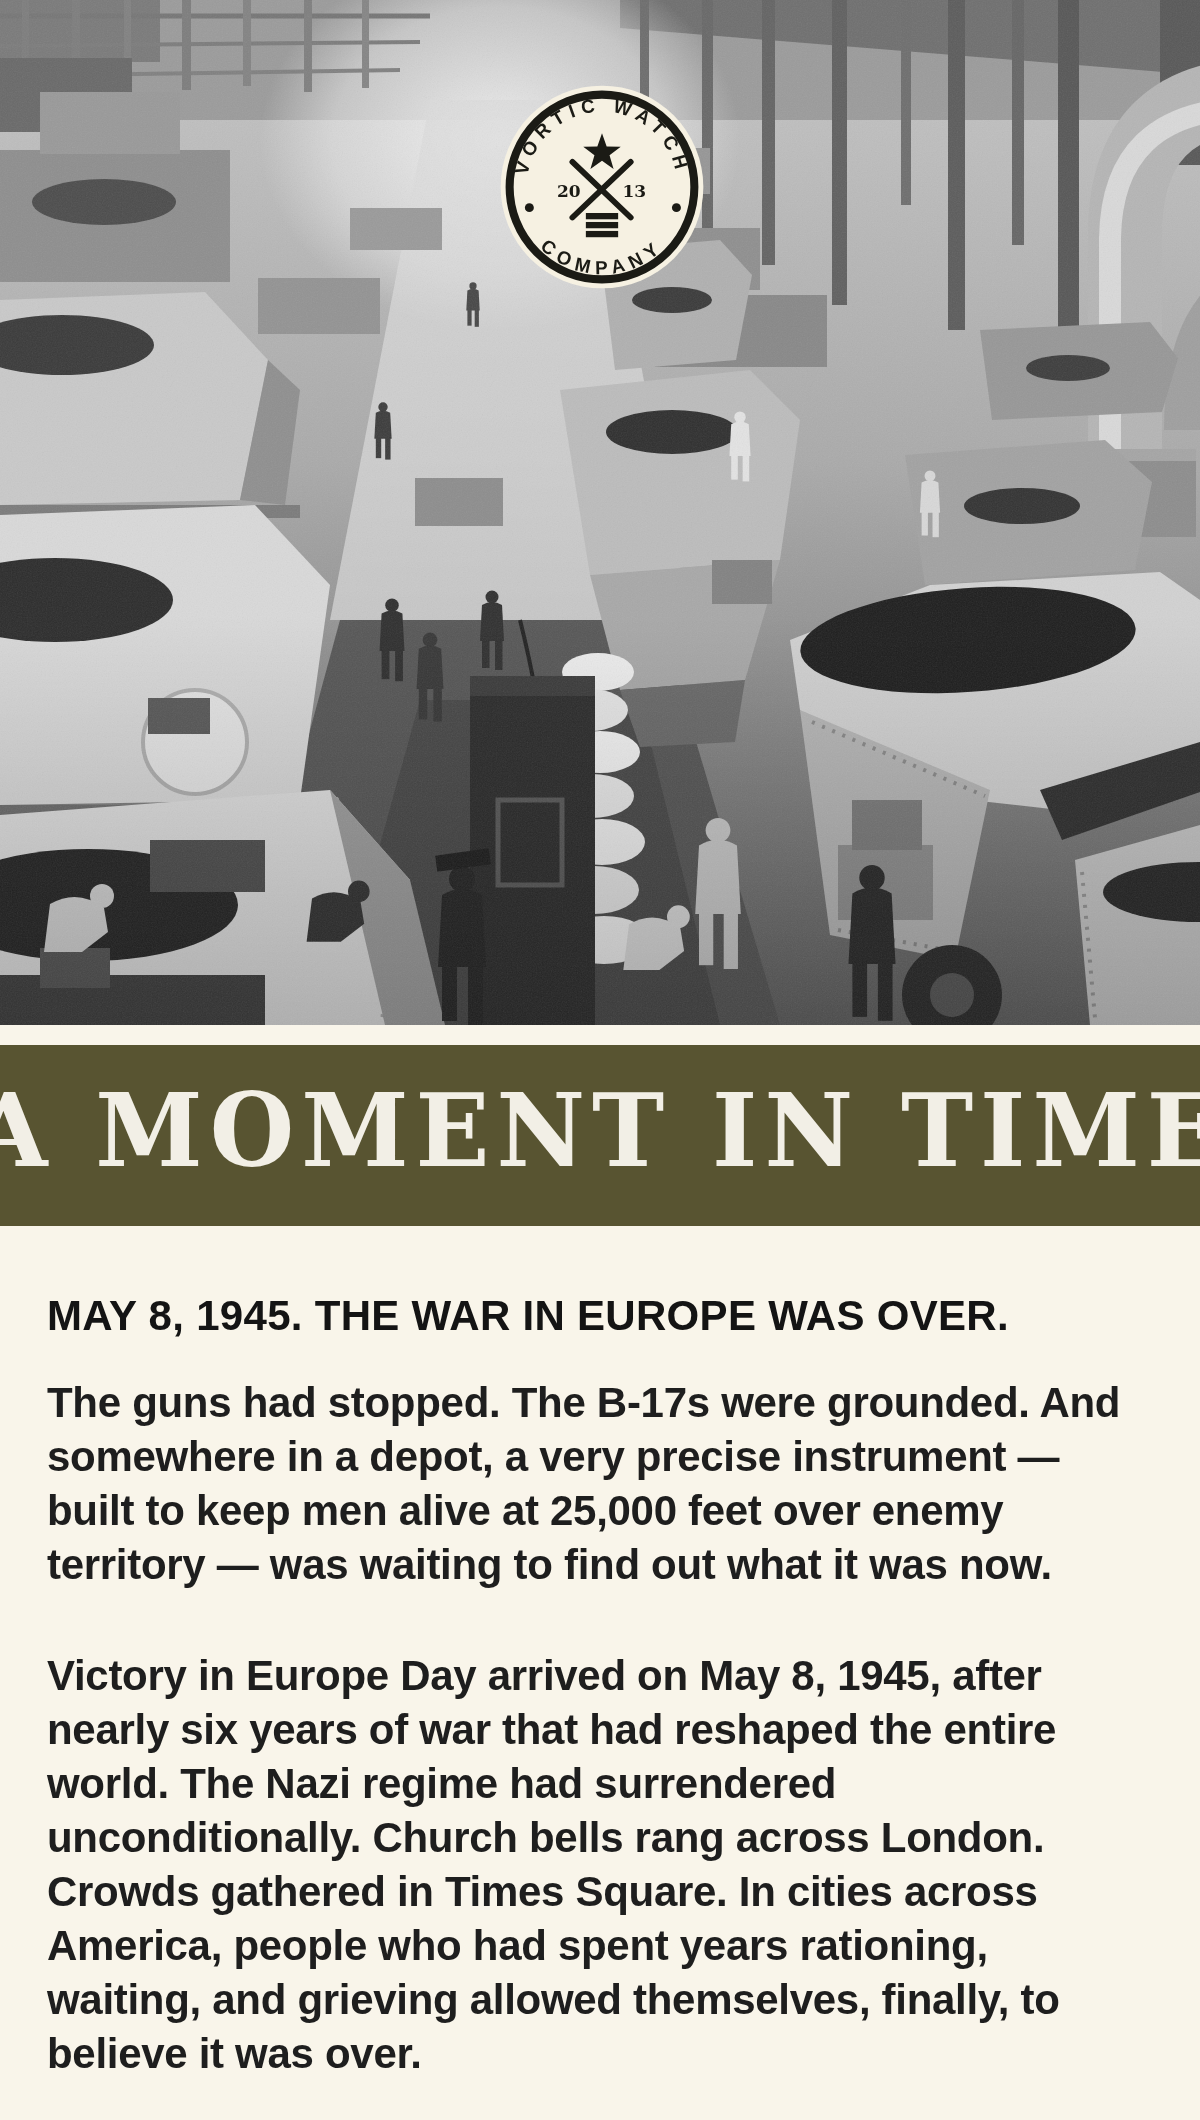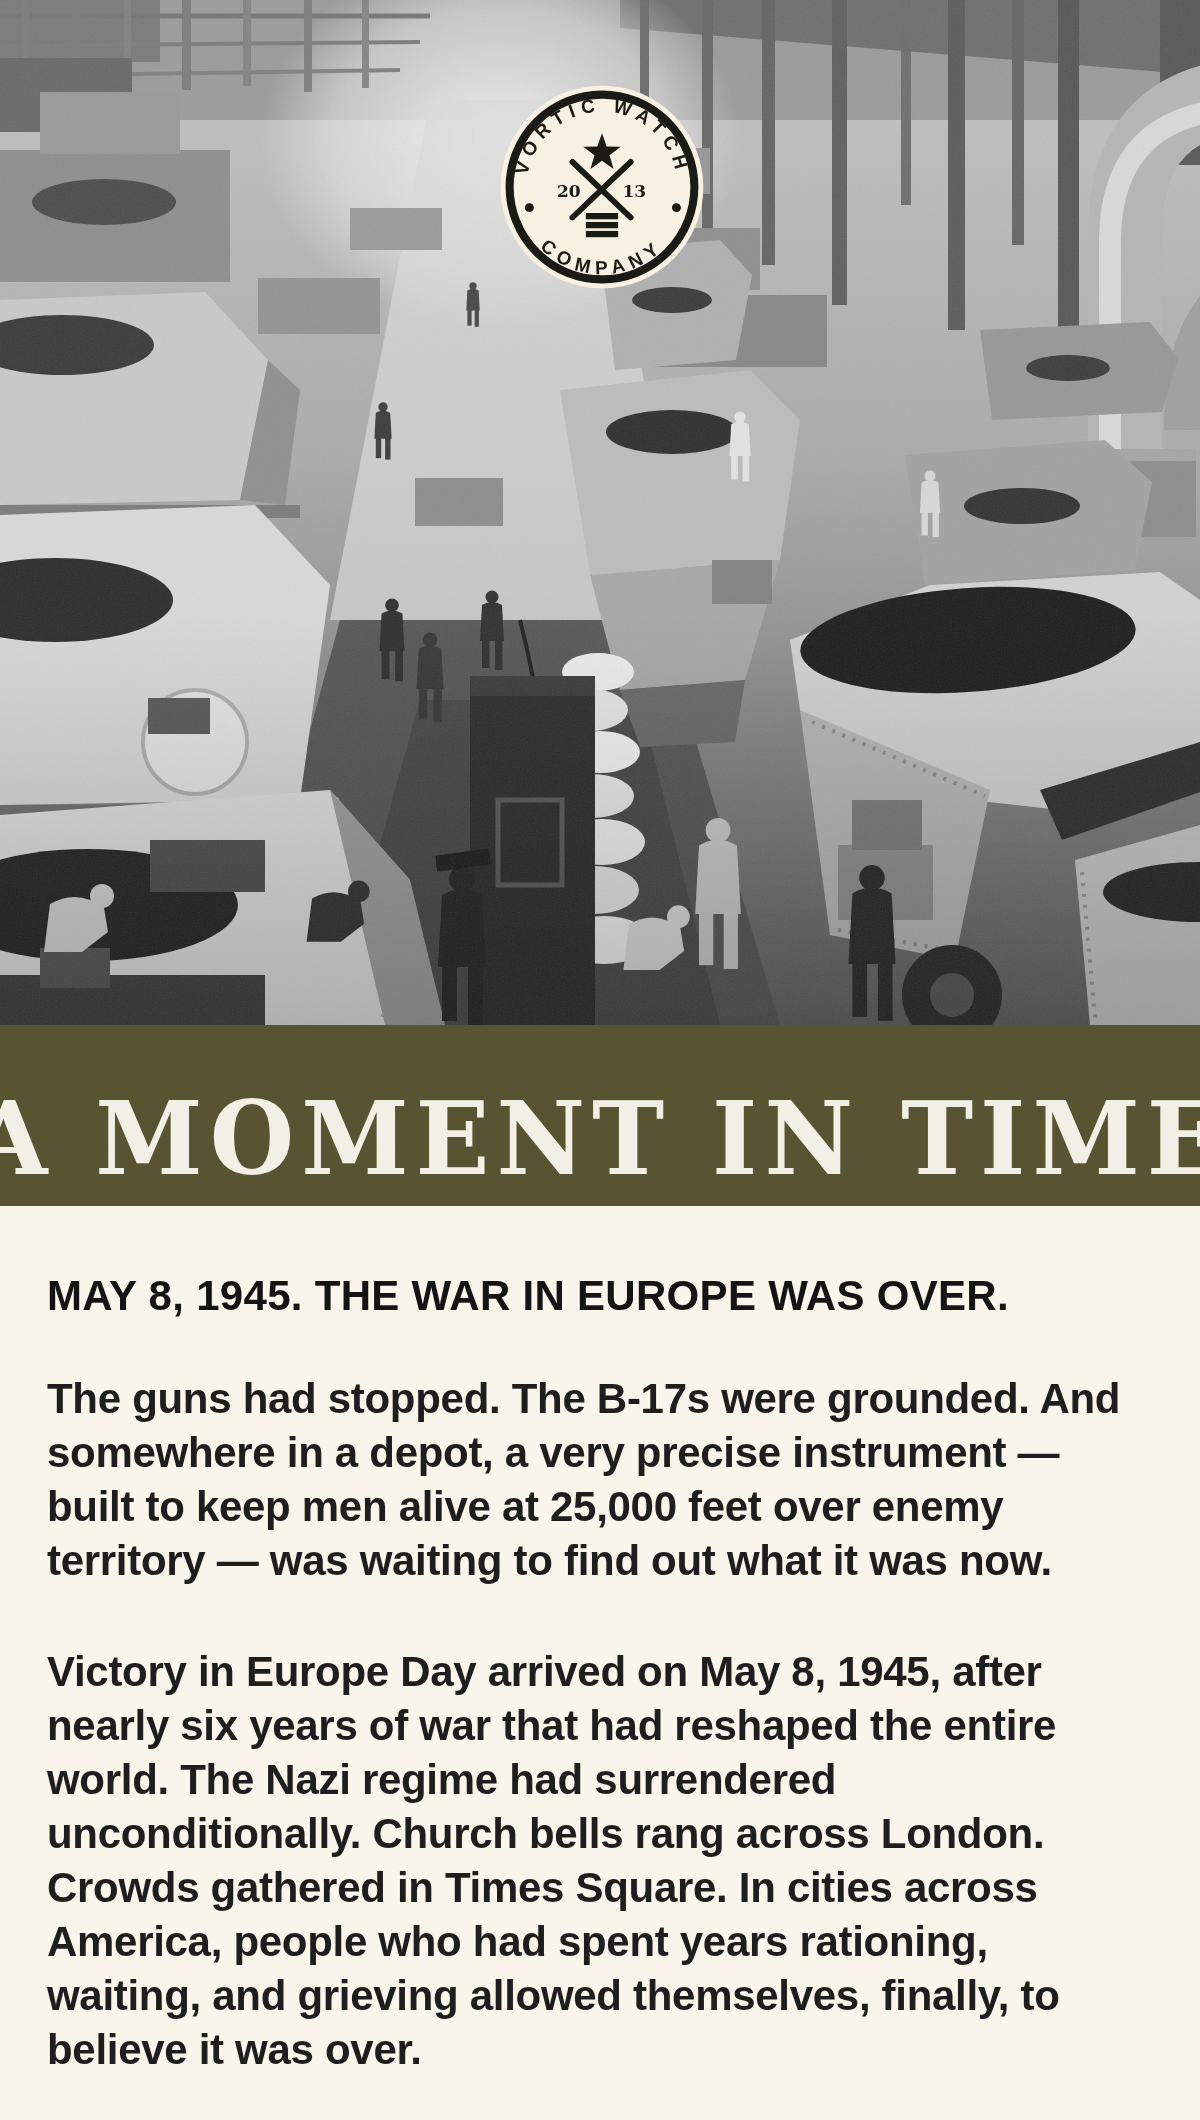--- a/index.html
+++ b/index.html
@@ -14,41 +14,41 @@
     position:relative;width:1200px;height:1025px;overflow:hidden;
     background:#9d9d9d;
   }
   .hero svg.factory{display:block;}
   .logo-badge{
     position:absolute;left:489px;top:74px;width:226px;height:226px;
     cursor:pointer;
   }
   .banner{
     width:1200px;height:181px;background:#585431;
-    display:flex;align-items:flex-end;justify-content:center;
-    padding-bottom:10px;box-sizing:border-box;overflow:hidden;
+    display:flex;align-items:center;justify-content:center;
+    padding-bottom:10px;box-sizing:border-box;overflow:hidden;margin-top:20px;
   }
   .banner h1{
     margin:0;
     font-family:"DejaVu Serif","Liberation Serif",serif;
     font-weight:700;
     font-size:97px;
     letter-spacing:7px;
     color:#f2efe6;
     white-space:nowrap;
     transform:scaleY(1.04);
   }
   .content{
     box-sizing:border-box;
     width:1200px;height:914px;
     padding:66px 40px 0 47px;
     background:#f9f5ea;
   }
   .content h2{
-    margin:0 0 52px 0;
+    margin:0 0 36px 0;
     font-size:42px;
     font-weight:700;
     letter-spacing:0.3px;
     color:#141414;
   }
   .content p{
     margin:0 0 57px 0;
     font-size:42px;
     line-height:54px;
     font-weight:700;

